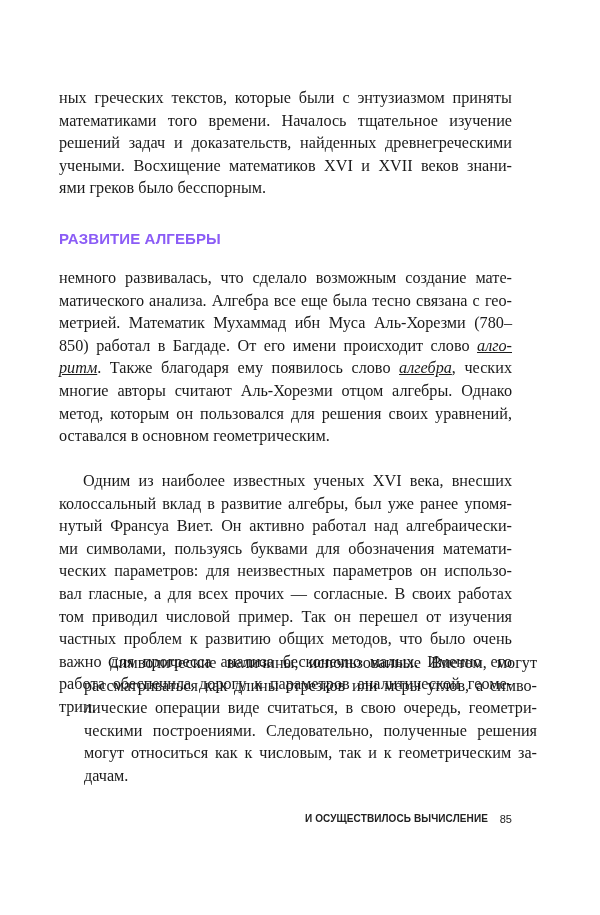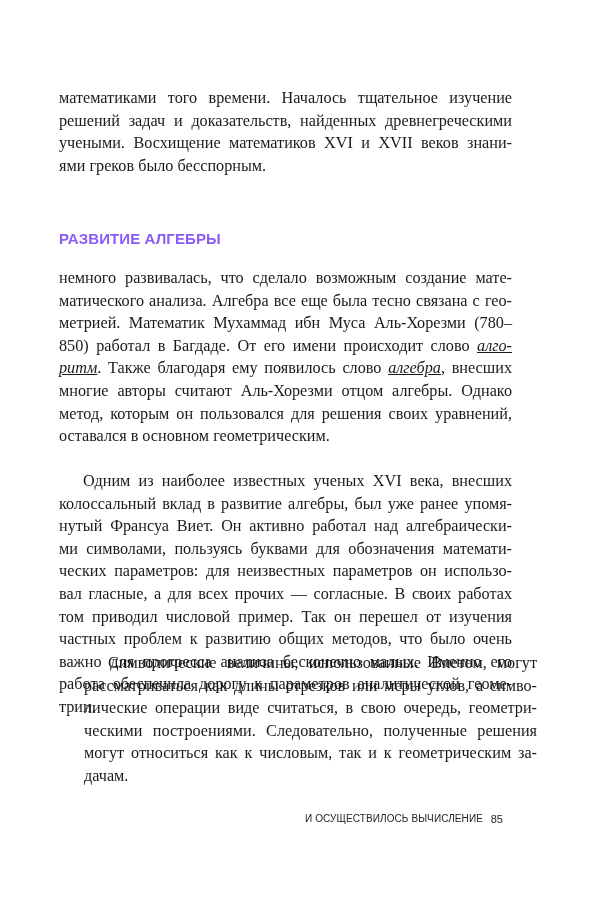--- a/index.html
+++ b/index.html
@@ -6,44 +6,45 @@
   body { width: 600px; height: 915px; position: relative; overflow: hidden; }
   .page { position: absolute; left: 59px; top: 0; width: 453px; color: #1a1a1a;
           font-family: "Liberation Serif", "DejaVu Serif", serif; font-size: 16.2px; }
   .block { position: absolute; left: 0; width: 453px; }
   .line { height: 22.6px; line-height: 22.6px; white-space: nowrap; text-align: justify; text-align-last: justify; }
   .line.last { text-align-last: left; }
   .line.indent { padding-left: 24px; box-sizing: border-box; }
   .heading { position: absolute; left: 0; top: 230px; font-family: "Liberation Sans", "DejaVu Sans", sans-serif;
              font-weight: bold; font-size: 15px; letter-spacing: 0.1px; color: #8b5cf6; }
   .footer { position: absolute; top: 813px; left: 0; width: 453px; font-family: "Liberation Sans", "DejaVu Sans", sans-serif; font-size: 10px; color: #222; }
-  .footer .running { position: absolute; left: 246px; font-weight: normal; letter-spacing: 0.1px; }
-  .footer .pageno { position: absolute; right: 9px; font-size: 11px; }
+  .footer .running { position: absolute; left: 246px; font-weight: bold; letter-spacing: 0.1px; }
+  .footer .pageno { position: absolute; right: 0; font-size: 11px; }
   i { font-style: italic; text-decoration: underline; }
 </style>
 </head>
 <body>
 
 <div class="page">
 
   <div class="block" style="top:87px;">
+    <div class="line">ных греческих текстов, которые были с энтузиазмом приняты</div>
     <div class="line">математиками того времени. Началось тщательное изучение</div>
     <div class="line">решений задач и доказательств, найденных древнегреческими</div>
     <div class="line">учеными. Восхищение математиков XVI и XVII веков знани-</div>
     <div class="line last">ями греков было бесспорным.</div>
   </div>
 
   <div class="heading">РАЗВИТИЕ АЛГЕБРЫ</div>
 
   <div class="block" style="top:267px;">
     <div class="line">немного развивалась, что сделало возможным создание мате-</div>
     <div class="line">матического анализа. Алгебра все еще была тесно связана с гео-</div>
     <div class="line">метрией. Математик Мухаммад ибн Муса Аль-Хорезми (780–</div>
     <div class="line"><span>850) работал в Багдаде. От его имени происходит слово </span><i>алго-</i></div>
-    <div class="line"><i>ритм</i><span>. Также благодаря ему появилось слово </span><i>алгебра</i><span>, внесших</span></div>
+    <div class="line"><i>ритм</i><span>. Также благодаря ему появилось слово </span><i>алгебра</i><span>, ческих</span></div>
     <div class="line">многие авторы считают Аль-Хорезми отцом алгебры. Однако</div>
     <div class="line">метод, которым он пользовался для решения своих уравнений,</div>
     <div class="line last">оставался в основном геометрическим.</div>
   </div>
 
   <div class="block" style="top:470px;">
     <div class="line indent">Одним из наиболее известных ученых XVI века, внесших</div>
     <div class="line">колоссальный вклад в развитие алгебры, был уже ранее упомя-</div>
     <div class="line">нутый Франсуа Виет. Он активно работал над алгебраически-</div>
     <div class="line">ми символами, пользуясь буквами для обозначения математи-</div>

